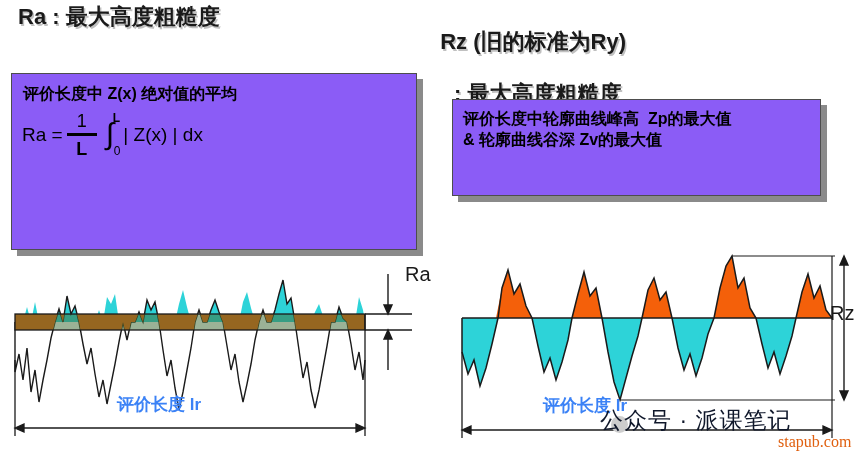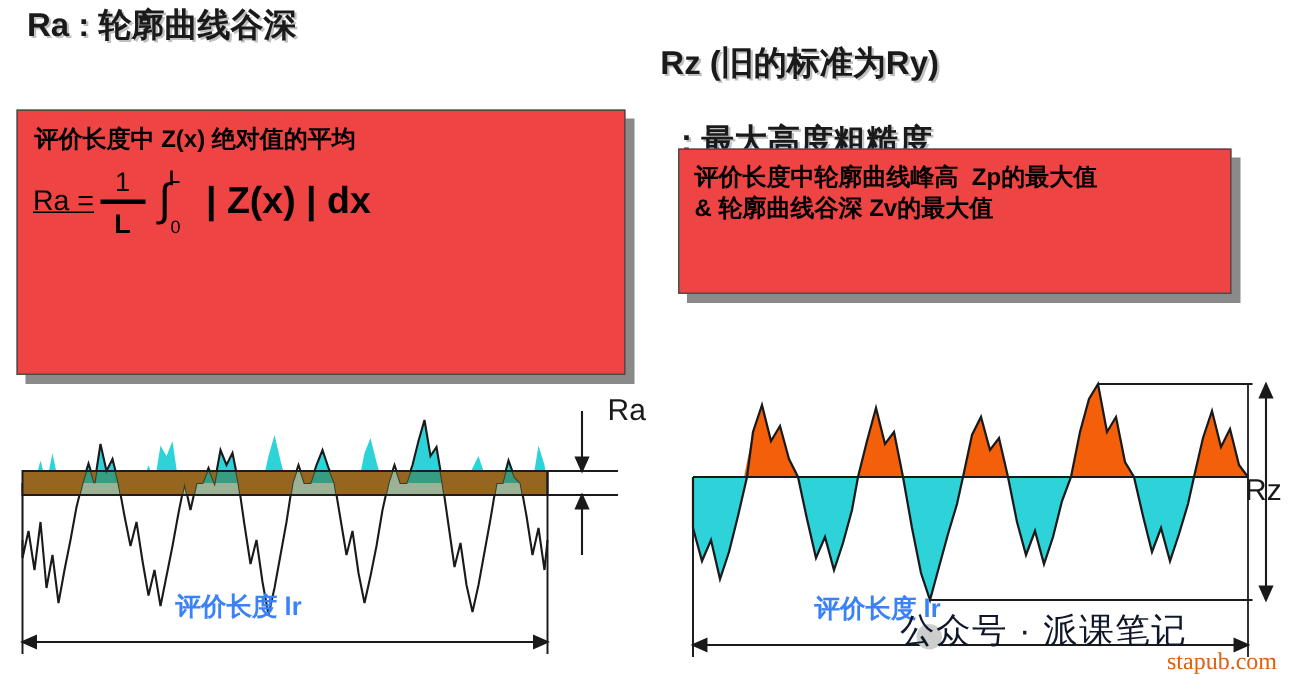--- a/index.html
+++ b/index.html
@@ -36,21 +36,21 @@
     font-size: 22px;
   }
   #heading-rz .line2 {
     display: block;
     padding-left: 26px;
   }
 
   
   .callout {
     position: absolute;
-    background: #ef4444;
+    background: #8b5cf6;
     border: 1.5px solid #4d4d4d;
     box-shadow: 6px 6px 0 0 #8a8a8a;
     box-sizing: border-box;
   }
   #box-ra {
     left: 11px;
     top: 73px;
     width: 406px;
     height: 177px;
   }
@@ -80,21 +80,21 @@
   
   .formula {
     position: absolute;
     left: 10px;
     top: 38px;
     font-size: 19px;
     color: #000;
     display: flex;
     align-items: center;
   }
-  .formula .lhs { font-weight: 500; text-decoration: underline; }
+  .formula .lhs { font-weight: 500; }
   .frac {
     display: inline-flex;
     flex-direction: column;
     align-items: center;
     margin: 0 4px;
     line-height: 1;
   }
   .frac .num { font-size: 18px; padding-bottom: 1px; }
   .frac .bar {
     width: 30px;
@@ -106,38 +106,38 @@
   .integral {
     display: inline-flex;
     flex-direction: column;
     align-items: flex-start;
     margin: 0 3px 0 5px;
     line-height: 1;
   }
   .integral .lim-up { font-size: 12px; font-weight: bold; margin-left: 7px; }
   .integral .sign { font-size: 30px; line-height: 0.62; margin: 1px 0; }
   .integral .lim-dn { font-size: 12px; margin-left: 8px; }
-  .integrand { font-size: 25px; margin-left: 14px; font-weight: bold; }
+  .integrand { font-size: 19px; margin-left: 0; }
 
   
   .chart {
     position: absolute;
   }
   #chart-ra { left: 0px; top: 252px; }
   #chart-rz { left: 452px; top: 248px; }
 
   
   .dim-label {
     position: absolute;
     font-size: 20px;
     color: #1a1a1a;
     font-weight: 400;
   }
   #label-ra { left: 383px; top: 263px; margin-left: 22px; }
-  #label-rz { left: 830px; top: 316px; }
+  #label-rz { left: 830px; top: 302px; }
 
   .length-label {
     position: absolute;
     font-size: 17px;
     font-weight: bold;
     color: #3b82f6;
     white-space: pre;
   }
   #length-label-left  { left: 117px; top: 393px; }
   #length-label-right { left: 543px; top: 394px; }
@@ -166,21 +166,21 @@
     left: 778px;
     top: 433px;
     font-size: 16px;
     color: #e06010;
     font-family: "Liberation Serif", "DejaVu Serif", serif;
   }
 </style>
 </head>
 <body>
 
-<div class="heading" id="heading-ra">Ra : 轮廓曲线谷深</div>
+<div class="heading" id="heading-ra">Ra : 最大高度粗糙度</div>
 
 <div class="heading" id="heading-rz">
   <span>Rz (旧的标准为Ry)</span>
   <span class="line2">: 最大高度粗糙度</span>
 </div>
 
 <div class="callout" id="box-ra">
   <div class="callout-text" id="box-ra-text">评价长度中 Z(x) 绝对值的平均</div>
 
   <div class="formula">

